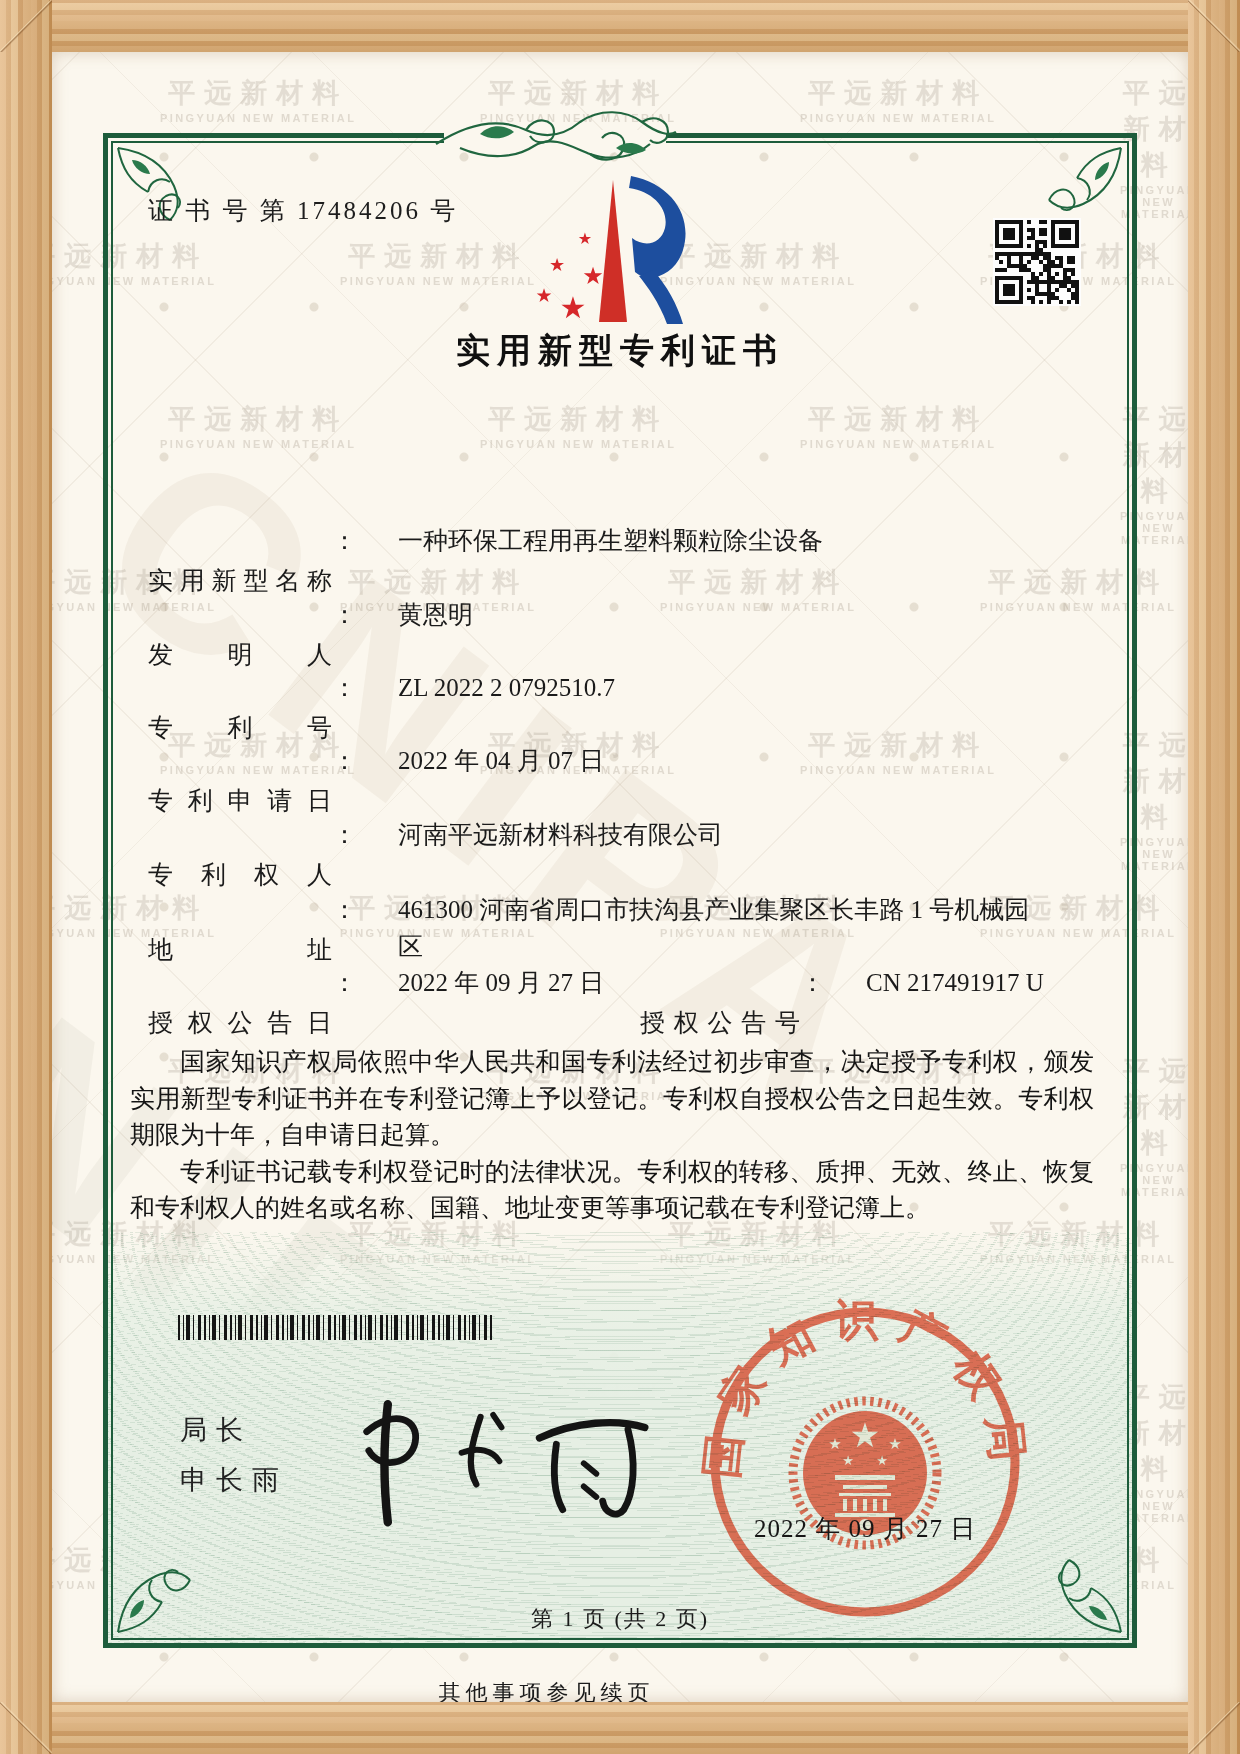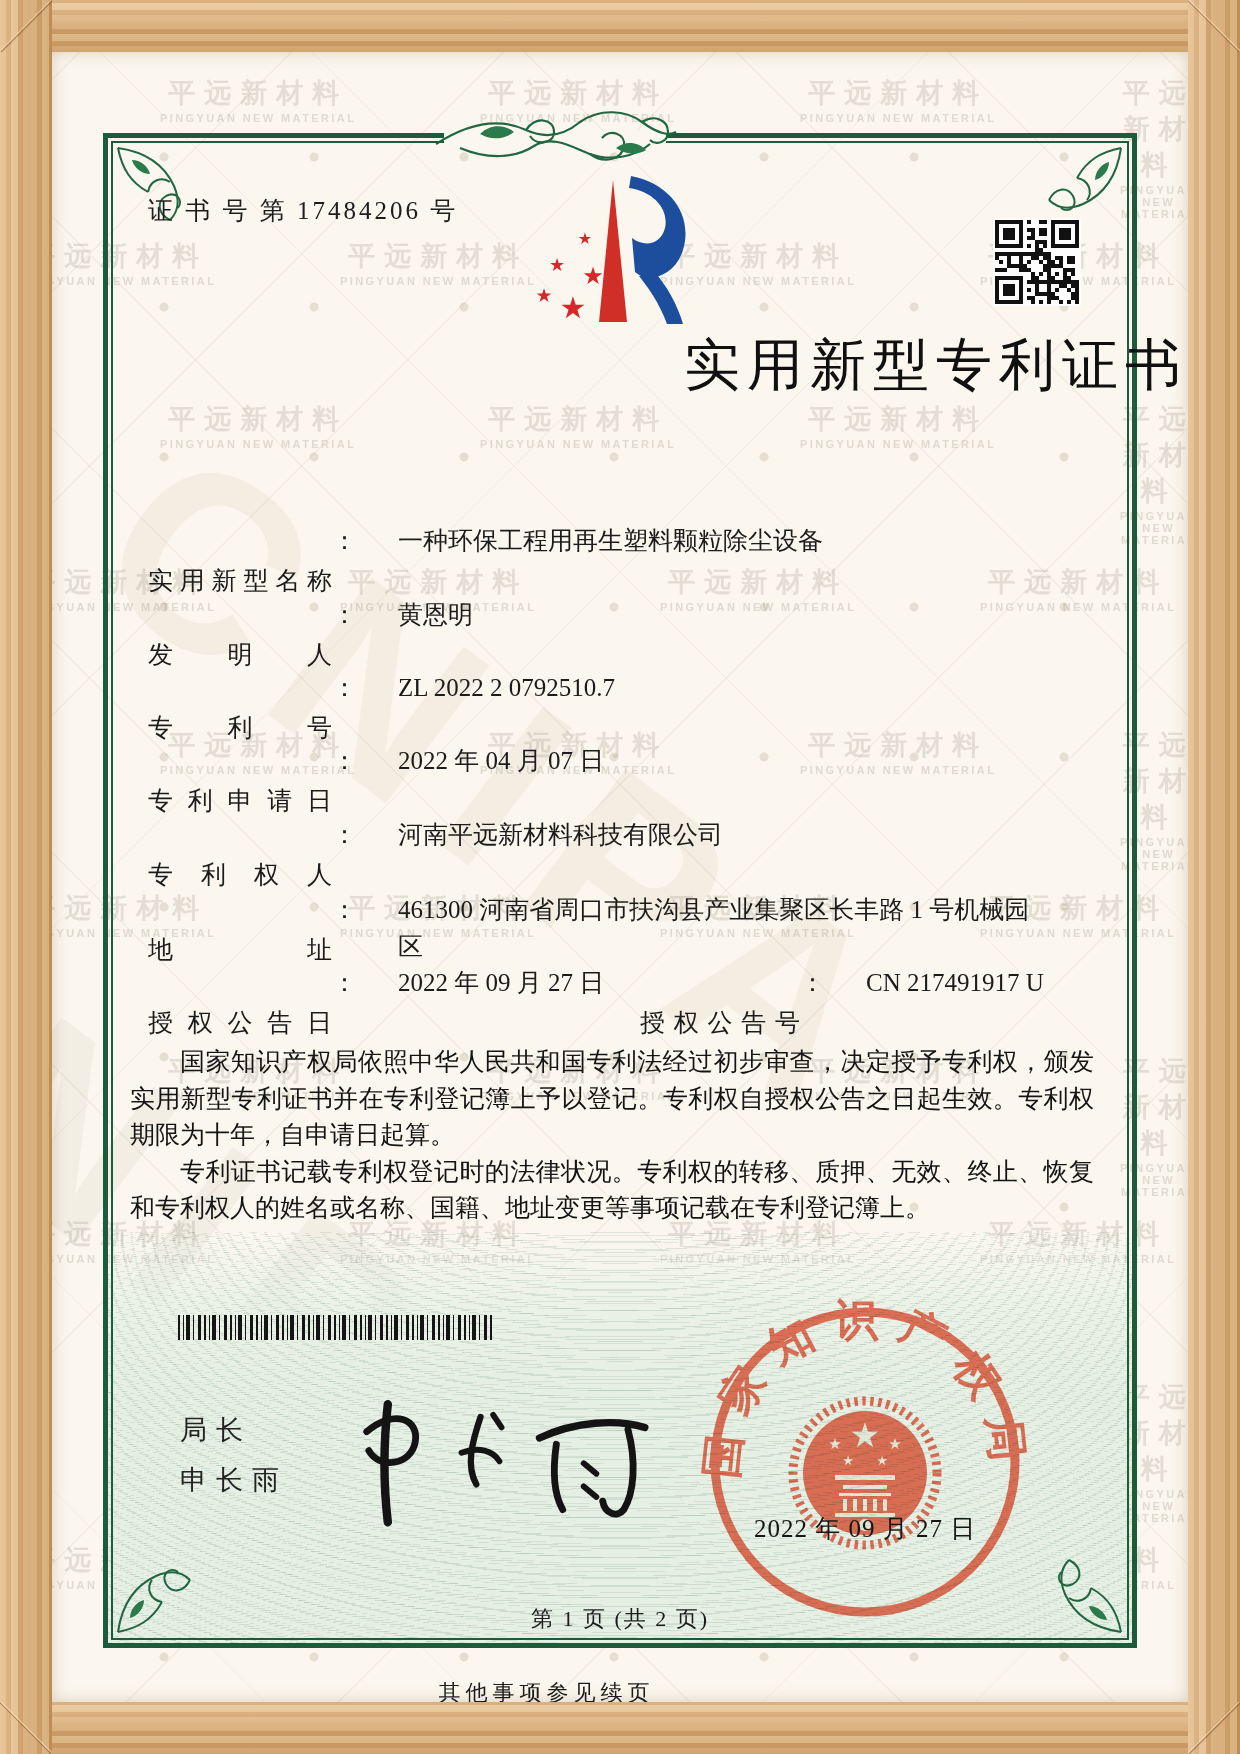--- a/index.html
+++ b/index.html
@@ -61,22 +61,22 @@
   .corner-orn{position:absolute;width:80px;height:80px;}
   .orn-tl{left:60px;top:90px;}
   .orn-tr{left:995px;top:90px;transform:rotate(90deg);}
   .orn-br{left:995px;top:1506px;transform:rotate(180deg);}
   .orn-bl{left:60px;top:1506px;transform:rotate(270deg);}
 
   
   .cert-no{position:absolute;left:96px;top:142px;font-size:25px;letter-spacing:3px;color:#1d1d1d;}
   .logo{position:absolute;left:483px;top:122px;width:160px;height:158px;}
   .qr{position:absolute;left:941px;top:166px;width:88px;height:88px;}
-  .title{position:absolute;left:0;top:276px;width:1136px;text-align:right;
-    font-size:56px;font-weight:400;letter-spacing:7px;color:#101010;}
+  .title{position:absolute;left:0;top:276px;width:1136px;text-align:center;
+    font-size:34px;font-weight:700;letter-spacing:7px;color:#101010;}
 
   
   .frow{position:absolute;left:96px;width:964px;display:flex;align-items:flex-start;
     font-size:25px;color:#1b1b1b;line-height:37px;}
   .flabel{display:inline-block;width:184px;text-align:justify;text-align-last:justify;flex:none;margin-top:40px;}
   .flabel::after{content:"";display:inline-block;width:100%;}
   .fcolon{flex:none;width:26px;}
   .fvalue{flex:1;white-space:pre-line;margin-left:40px;}
   .row-0{top:470px;} .row-1{top:544px;} .row-2{top:617px;}
   .row-3{top:690px;} .row-4{top:764px;} .row-5{top:839px;}

